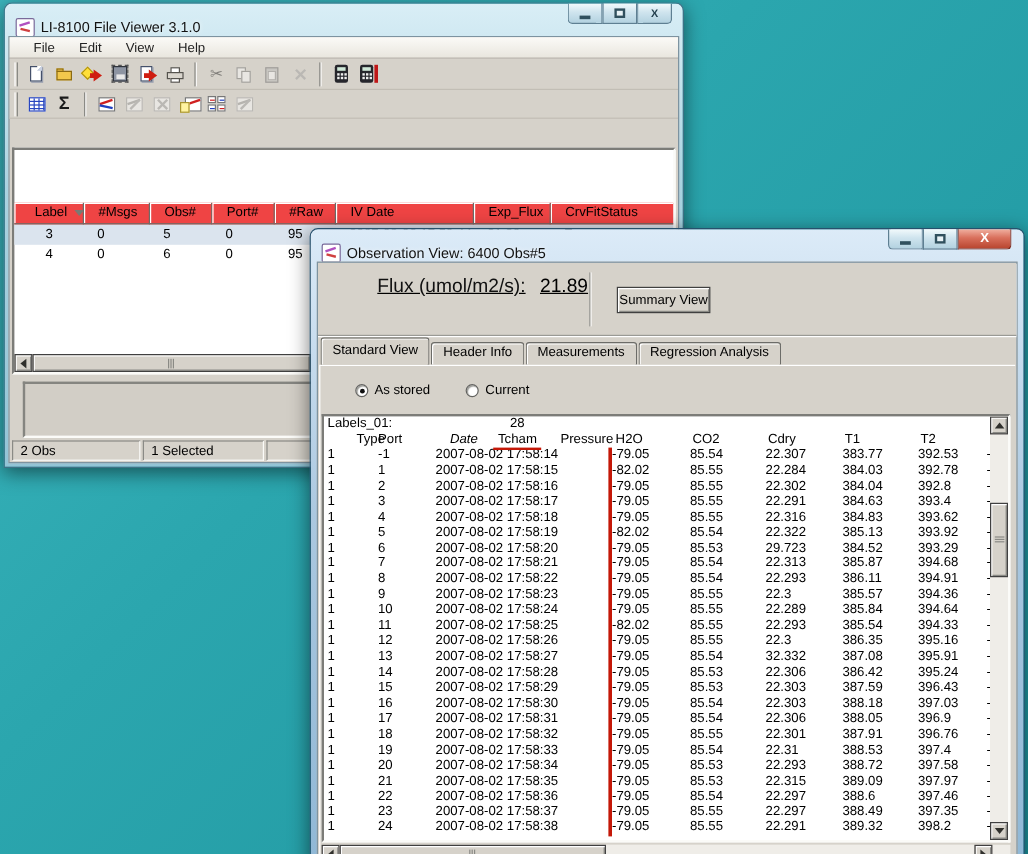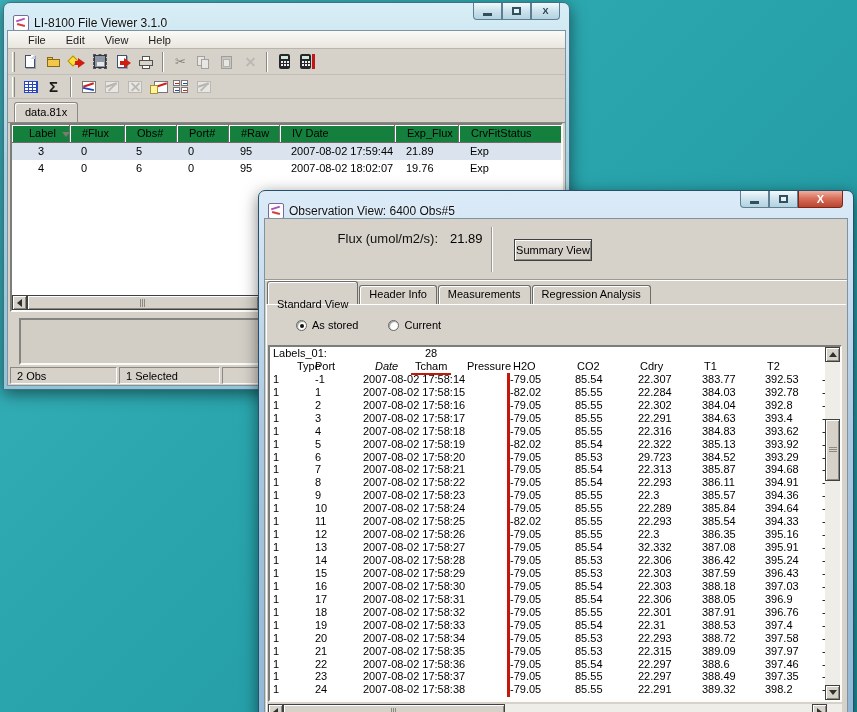--- a/index.html
+++ b/index.html
@@ -107,23 +107,23 @@
   .i-q i { position:absolute; left:1px; top:2px; width:4px; height:1.5px; }
 
   
   .tabstrip { height:24px; position:relative; border-bottom:1px solid #8a8a85; background:#d6d2ca; }
   .doctab { position:absolute; left:6px; bottom:0; height:20px; padding:3px 10px 0 10px;
     background:#d6d2ca; border:1px solid #8a8a85; border-bottom:none; border-radius:3px 3px 0 0;
     box-shadow:inset 1px 1px 0 #fff; }
 
   
   .gridcols { display:grid; grid-template-columns:58px 55px 52px 52px 51px 115px 64px 1fr; }
-  .mheader .hcell { height:18px; line-height:17px; padding-left:12px; background:#15803d;
+  .mheader .hcell { height:18px; line-height:17px; padding-left:12px; background:#ef4444;
     border-right:1px solid #6c6c68; border-bottom:1px solid #6c6c68;
-    box-shadow:inset 1px 1px 0 #fff; white-space:nowrap; overflow:hidden; }
+    box-shadow:inset 1px 1px 0 #fff; white-space:nowrap; overflow:hidden;margin-top:44px; }
   .mrow { height:17px; line-height:17px; white-space:nowrap; }
   .mrow span { padding-left:11px; overflow:hidden; }
   .mrow span:first-child { padding-left:0; text-align:center; }
   .mrow.selected { background:#dbe4ee; }
   .sortglyph { display:inline-block; width:0; height:0; margin-left:6px;
     border-left:4px solid transparent; border-right:4px solid transparent; border-top:5px solid #7a7a74; }
 
   
   .sb-track { background:#efede8; }
   .sb-btn { background:#d6d2ca; border:1px solid #404040;
@@ -138,30 +138,30 @@
   .grip-h { position:absolute; left:50%; top:50%; width:8px; height:1px; margin:-3px 0 0 -4px;
     background:#8a8a85; box-shadow:0 2px 0 #8a8a85, 0 4px 0 #8a8a85; }
   .grip-v { position:absolute; left:50%; top:50%; width:1px; height:8px; margin:-4px 0 0 -3px;
     background:#8a8a85; box-shadow:2px 0 0 #8a8a85, 4px 0 0 #8a8a85; }
 
   
   .statusbar { display:flex; gap:2px; height:19px; padding:1px 2px; }
   .stpanel { border:1px solid; border-color:#8a8a85 #fbfbf8 #fbfbf8 #8a8a85; padding:1px 6px; line-height:14px; }
 
   
-  .fluxrow { display:flex; line-height:19px; font-size:13px; }
+  .fluxrow { display:flex; line-height:19px; font-size:16px;text-decoration:underline; }
   .fluxlabel { width:165px; text-align:right; color:#111; }
   .fluxval { margin-left:12px; }
   .vdivider { position:absolute; width:1px; background:#9a9a95; box-shadow:1px 0 0 #fff; }
 
   .otabs { position:absolute; display:flex; align-items:flex-end; height:23px; }
   .otab { height:19px; padding:2px 9px 0 9px; margin-right:1px; background:#d6d2ca;
     border:1px solid #6c6c68; border-bottom:none; border-radius:3px 3px 0 0;
     box-shadow:inset 1px 1px 0 #fff; position:relative; }
-  .otab:first-of-type { height:23px; z-index:3; padding-top:16px;margin-top:29px; }
+  .otab:first-of-type { height:23px; z-index:3; padding-top:4px;margin-top:29px; }
 
   .tabpage { position:absolute; background:#d6d2ca; border-top:1px solid #fff;
     box-shadow:inset 1px 0 0 #fff; }
 
   .radio-row { position:absolute; display:flex; gap:30px; }
   .radio { display:flex; align-items:center; gap:5px; }
   .radio .circle { width:11px; height:11px; border-radius:50%; background:#fff;
     border:1px solid #636360; box-shadow:inset 1px 1px 1px #9a9a95; position:relative; }
   .radio.sel .circle::after { content:""; position:absolute; left:3px; top:3px; width:4px; height:4px;
     border-radius:50%; background:#111; }
@@ -355,28 +355,25 @@
         </div>
       <div class="tbtn dis">
           <span class="ic">
             <i class="i-chartbox" style="border-color:#999;"></i>
             <i class="i-zig-red" style="background:#909090;"></i>
             <i class="i-xbar2"></i>
           </span>
         </div>
     </div>
 
-    <div class="tabstrip">
-      <div class="doctab">data.81x</div>
-    </div>
 
     <div class="abs" style="left:2px; top:92px; right:2px; height:189px; background:#fff; border:2px solid; border-color:#7c7c78 #fbfbf8 #fbfbf8 #7c7c78;">
       <div class="gridcols mheader">
         <span class="hcell" style="padding-left:17px;"><span>Label</span><span class="sortglyph"></span></span>
-        <span class="hcell">#Flux</span>
+        <span class="hcell">#Msgs</span>
         <span class="hcell">Obs#</span>
         <span class="hcell">Port#</span>
         <span class="hcell">#Raw</span>
         <span class="hcell">IV Date</span>
         <span class="hcell">Exp_Flux</span>
         <span class="hcell" style="border-right:none;">CrvFitStatus</span>
       </div>
       <div id="main-rows">
 
           <div class="gridcols mrow selected">

